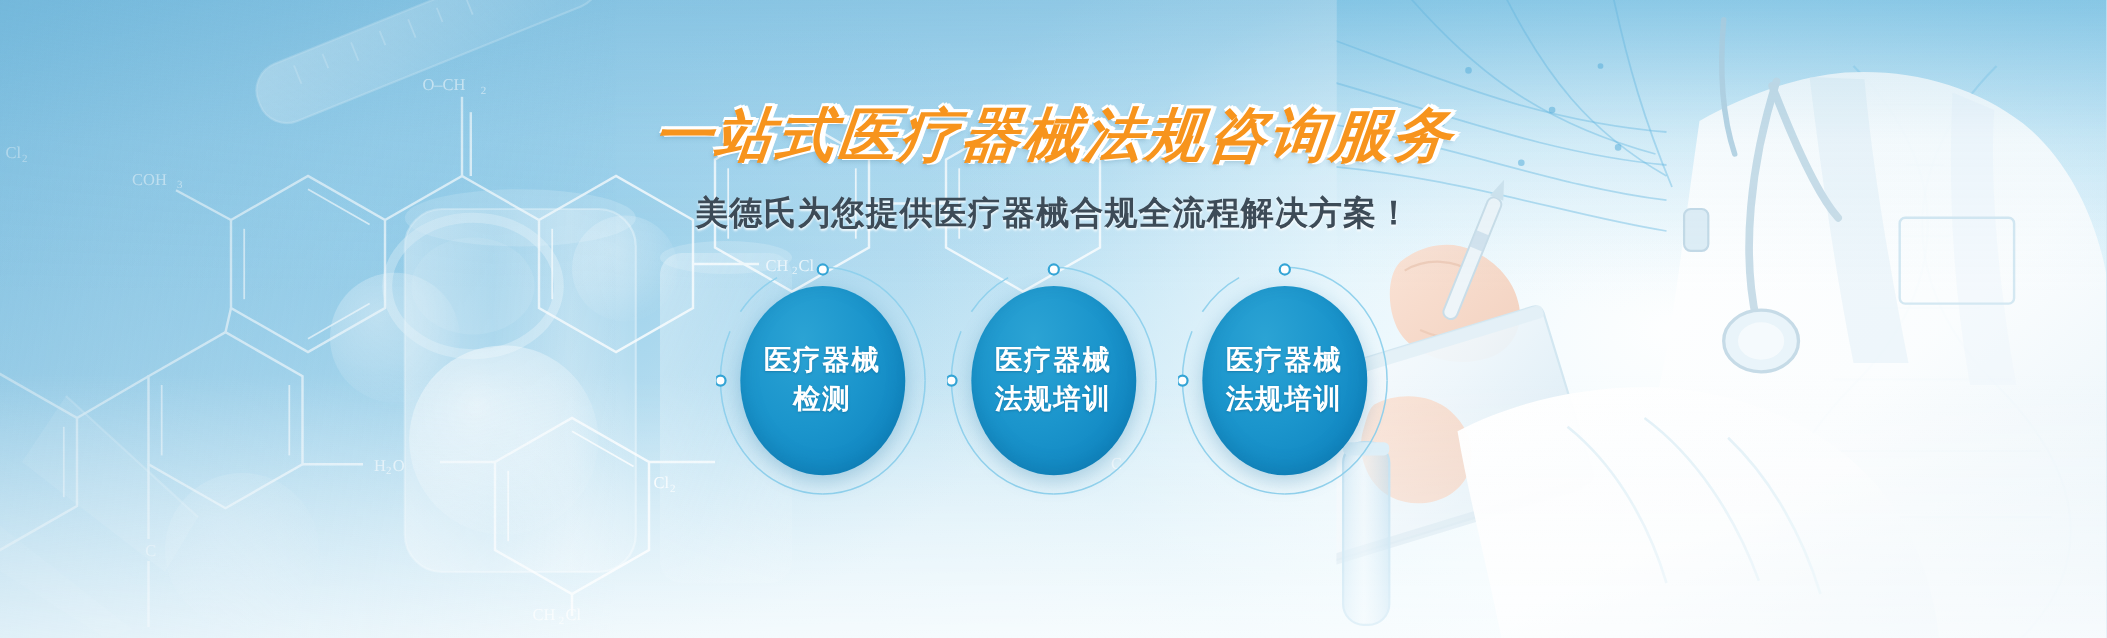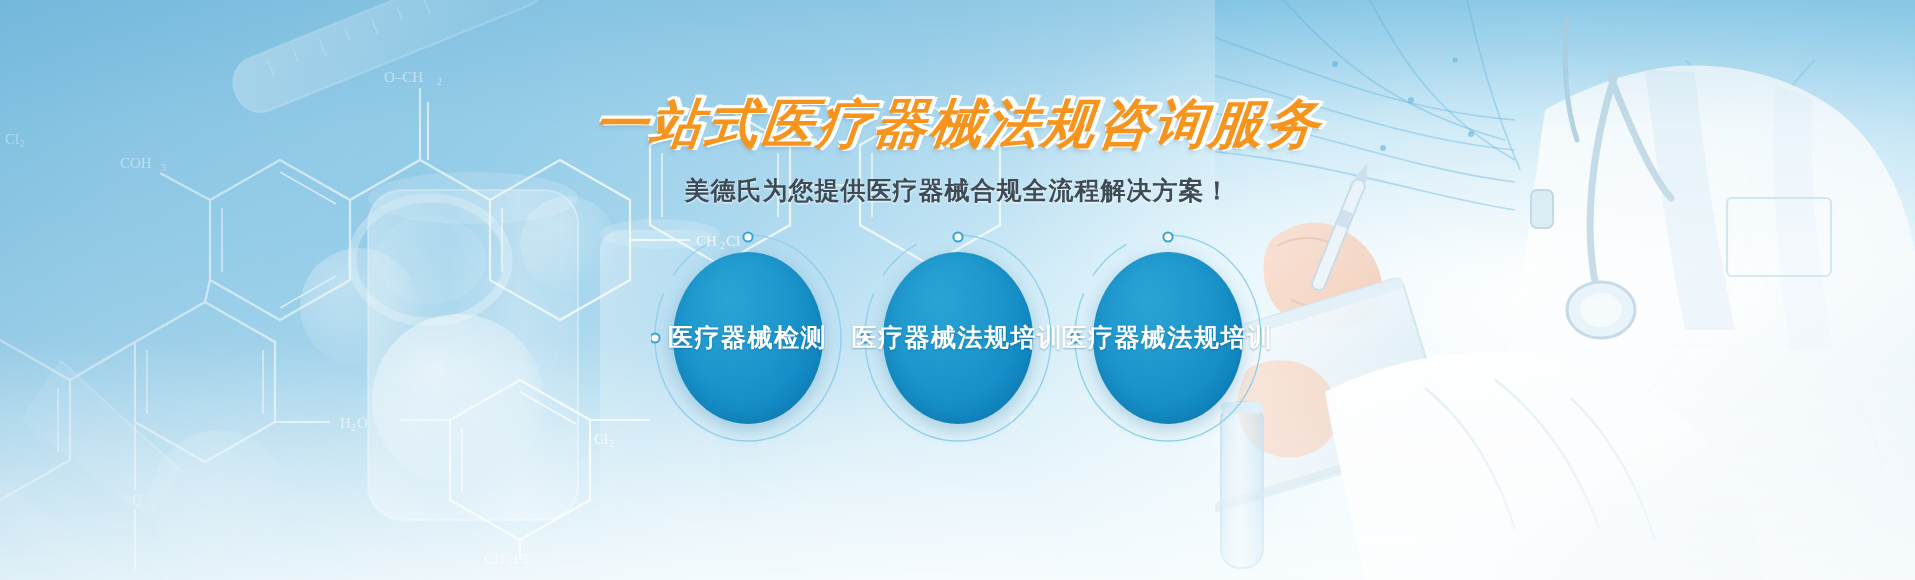--- a/index.html
+++ b/index.html
@@ -80,21 +80,21 @@
       4px  1px 0 #ffffff,
       2px -3px 0 #ffffff,
       -1px -3px 0 #ffffff,
       5px -2px 0 rgba(255,255,255,0.9),
       0 2px 5px rgba(60,110,140,0.30);
     transform:skewX(-6deg);
   }
 
   #subhead {
     margin-top:22px;
-    font-size:25px;
+    font-size:30px;
     font-weight:bold;
     color:#3d4b57;
     letter-spacing:1px;
     white-space:nowrap;
     text-shadow:0 1px 2px rgba(255,255,255,0.85);
   }
 
   
   #circles {
     margin-top:34px;
@@ -113,21 +113,21 @@
     transform:translate(-50%,-50%);
     width:194px; height:214px;
     pointer-events:none;
   }
   .pill {
     position:relative;
     width:150px; height:172px;
     border-radius:50%;
     background:radial-gradient(ellipse at 38% 28%, #2ba3d4 0%, #1b95cc 46%, #1187c2 78%, #0e7fb8 100%);
     box-shadow:0 6px 18px rgba(20,110,160,0.28), inset 0 -6px 16px rgba(8,90,135,0.25);
-    display:flex; flex-direction:row;
+    display:flex; flex-direction:column;
     align-items:center; justify-content:center;
     z-index:3;
   }
   .pill-line {
     color:#ffffff;
     font-size:25px;
     font-weight:bold;
     letter-spacing:1.5px;
     line-height:1.42;
     white-space:nowrap;

